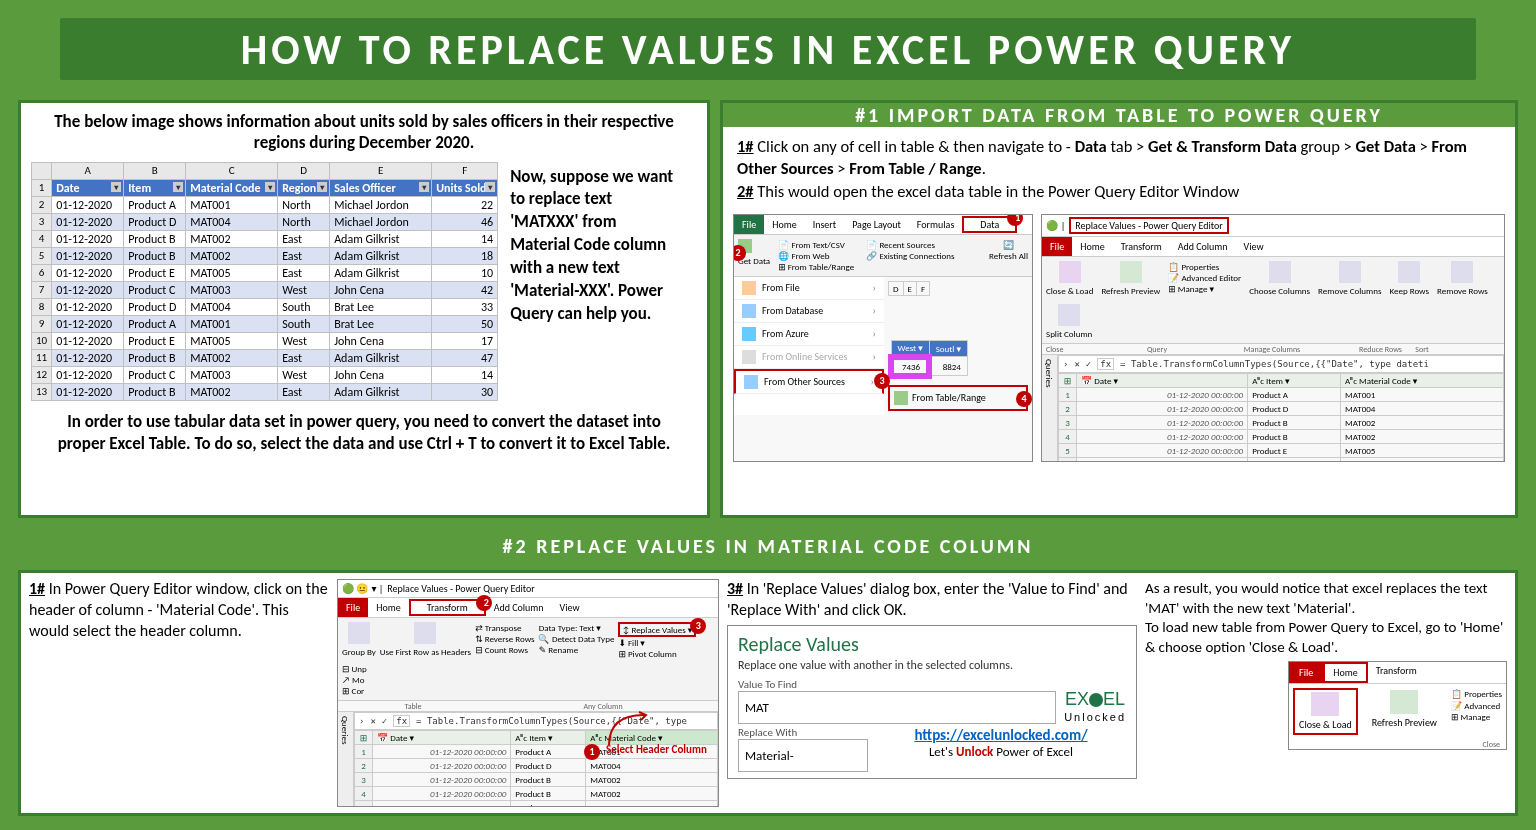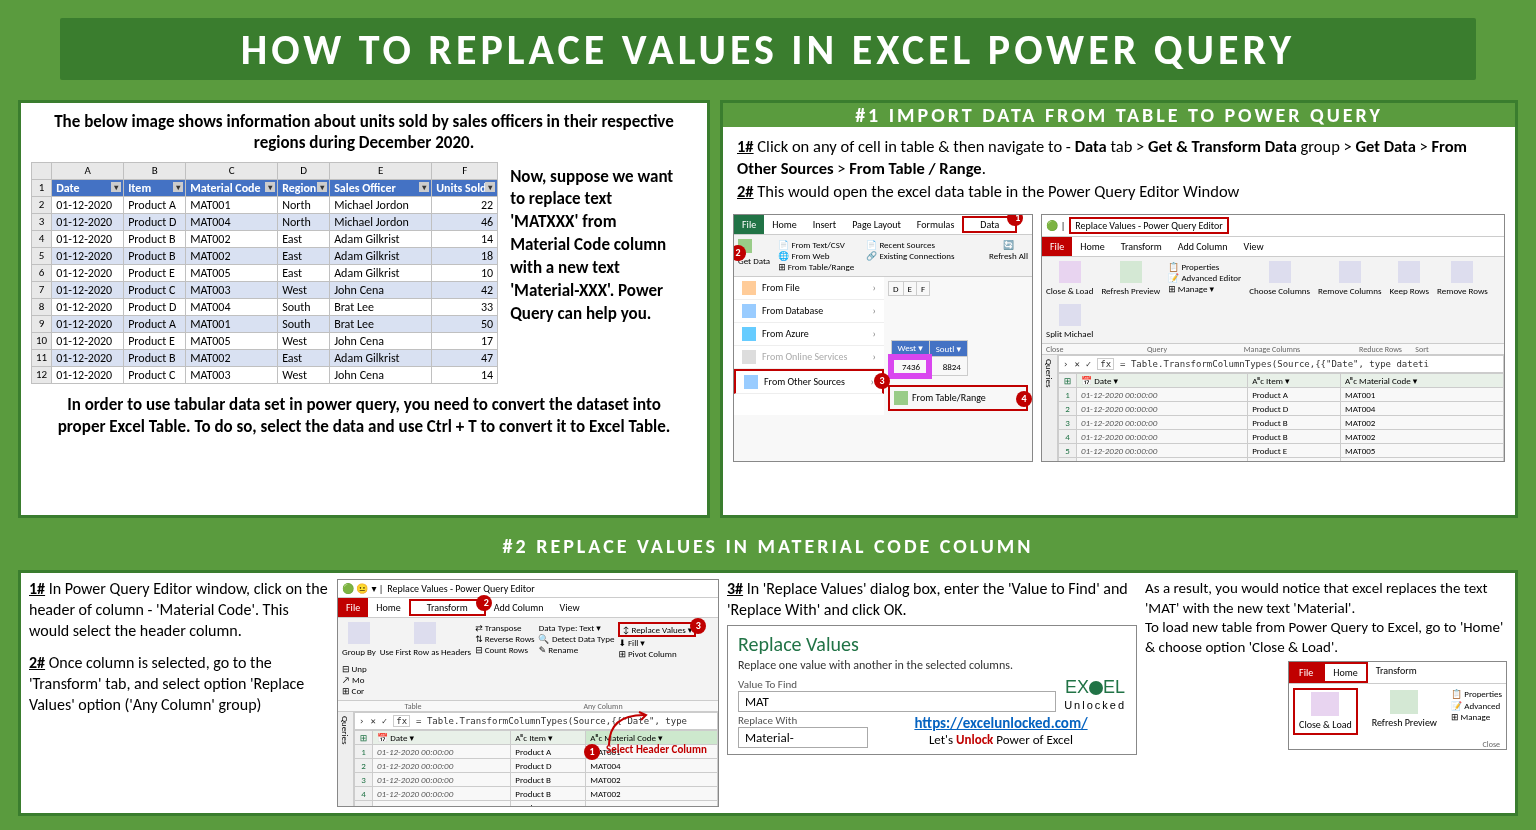--- a/index.html
+++ b/index.html
@@ -170,21 +170,21 @@
   .col-b1 { width: 300px; font-size: 16px; line-height: 1.3; }
   .col-b1 .num { font-weight:700; text-decoration: underline; }
   .col-b2 { width: 382px; border:1px solid #888; background:#f8f8f8; font-size:10px; overflow:hidden; position:relative;}
   .col-b3 { width: 410px; }
   .col-b3 .txt { font-size:16px; line-height:1.3; margin-bottom:4px;}
   .col-b3 .num { font-weight:700; text-decoration: underline; }
   .rv-dialog { border:1px solid #888; background:#fff; padding:6px 10px; font-size:13px; }
   .rv-title { color:#217346; font-size:20px; margin-bottom:2px; }
   .rv-sub { font-size:12px; margin-bottom:6px; color:#333;}
   .rv-field-lbl { font-size:11px; color:#555; }
-  .rv-field { border:1px solid #aaa; padding:2px 6px; font-size:13px; background:#fff; display:flex; align-items:center;}
+  .rv-field { border:1px solid #aaa; padding:8px 6px; font-size:13px; background:#fff; display:flex; align-items:center;}
   .rv-link { color:#0563c1; text-decoration:underline; font-weight:700; font-size:15px;}
   .rv-tag { font-size:13px; }
   .rv-tag .u { color:#c00000; font-weight:700; }
   .col-b4 { flex:1; font-size:15px; line-height:1.3; }
   .mini-ribbon { border:1px solid #888; background:#fff; display:inline-block; margin-top:4px; font-size:10px; }
   .mini-ribbon .tabs { display:flex; }
   .mini-ribbon .tabs span { padding:2px 8px; }
   .mini-ribbon .body { display:flex; padding:4px; gap:10px; border-top:1px solid #ccc;}
   .mini-ribbon .btn { border:2px solid #c00000; padding:2px 4px; text-align:center; }
   .mini-ribbon .btn2 { padding:2px 4px; text-align:center; }
@@ -192,21 +192,21 @@
   .mini-ribbon .ico2 { width:28px; height:24px; background:#d4e8d4; display:block; margin:0 auto 2px;}
   .pq-wtitle { display:flex; align-items:center; gap:4px; padding:2px 4px; background:#fff; border-bottom:1px solid #ccc; font-size:10px;}
   .pq-toolbar { background:#f3f3f3; border-bottom:1px solid #ccc; padding:4px; display:flex; gap:8px; font-size:9px; flex-wrap:wrap;}
   .pq-toolbar .grp { display:flex; flex-direction:column; align-items:center; gap:2px;}
   .pq-toolbar .i { width:22px; height:22px; background:#dde; }
   .pq-fx { background:#fff; border:1px solid #ccc; padding:2px 4px; font-size:9px; font-family:Consolas,monospace; color:#333; display:flex; gap:6px; align-items:center;}
   .pq-grid { font-size:9px; }
   .pq-grid table { border-collapse:collapse; width:100%; }
   .pq-grid th { background:#e8f0e8; border:1px solid #ccc; padding:1px 4px; text-align:left; font-weight:normal; font-size:9px;}
   .pq-grid td { border:1px solid #ccc; padding:1px 4px; font-size:9px;}
-  .pq-grid td.dt { font-style:italic; color:#555; }
+  .pq-grid td.dt { font-style:italic; color:#555;text-align:right; }
   .pq-grid .rn { background:#f0f0f0; text-align:center; width:18px; color:#217346;}
   .logo-e { font-family:Liberation Sans, sans-serif; font-size:18px; }
   .logo-e .green { color:#217346; }
 </style>
 </head>
 <body>
 
 <div class="title-bar">HOW TO REPLACE VALUES IN EXCEL POWER QUERY</div>
 
 <div class="panel-left">
@@ -325,20 +325,29 @@
             <td class="cell num">47</td>
           </tr>
           <tr>
             <td class="row-num">12</td>
             <td class="cell">01-12-2020</td>
             <td class="cell">Product C</td>
             <td class="cell">MAT003</td>
             <td class="cell">West</td>
             <td class="cell">John Cena</td>
             <td class="cell num">14</td>
+          </tr>
+          <tr>
+            <td class="row-num">13</td>
+            <td class="cell">01-12-2020</td>
+            <td class="cell">Product B</td>
+            <td class="cell">MAT002</td>
+            <td class="cell">East</td>
+            <td class="cell">Adam Gilkrist</td>
+            <td class="cell num">30</td>
           </tr>
         </tbody>
     </table>
     <div class="side-text">Now, suppose we want to replace text 'MATXXX' from Material Code column with a new text 'Material-XXX'. Power Query can help you.</div>
   </div>
   <div class="bottom-text">In order to use tabular data set in power query, you need to convert the dataset into proper Excel Table. To do so, select the data and use Ctrl + T to convert it to Excel Table.</div>
 </div>
 
 <div class="panel-right">
   <div class="green-sub">#1 IMPORT DATA FROM TABLE TO POWER QUERY</div>
@@ -474,21 +483,21 @@
         <div class="grp">
             <span class="i"></span>
             <span>Keep Rows</span>
           </div>
         <div class="grp">
             <span class="i"></span>
             <span>Remove Rows</span>
           </div>
         <div class="grp">
             <span class="i"></span>
-            <span>Split Michael</span>
+            <span>Split Column</span>
           </div>
       </div>
       <div style="display:flex;font-size:8px;color:#666;border-bottom:1px solid #ccc;padding:0 4px;">
         <span style="width:46px">Close</span>
         <span style="width:130px;text-align:center">Query</span>
         <span style="width:100px;text-align:center">Manage Columns</span>
         <span style="width:80px;text-align:right">Reduce Rows</span>
         <span style="width:40px;text-align:center">Sort</span>
       </div>
       <div style="display:flex">
@@ -555,21 +564,20 @@
       </div>
     </div>
   </div>
 </div>
 
 <div class="section-2-bar">#2 REPLACE VALUES IN MATERIAL CODE COLUMN</div>
 
 <div class="panel-bottom">
   <div class="col-b1">
     <p><span class="num">1#</span><span> In Power Query Editor window, click on the header of column - 'Material Code'. This would select the header column.</span></p>
-    <p style="margin-top:12px"><span class="num">2#</span><span> Once column is selected, go to the 'Transform' tab, and select option 'Replace Values' option ('Any Column' group)</span></p>
   </div>
   <div class="col-b2">
     <div class="pq-wtitle">
         <span>🟢 😐 ▾ | </span>
         <span>Replace Values - Power Query Editor</span>
       </div>
     <div class="ribbon-tab">
       <span class="file-tab red">File</span>
       <span>Home</span>
       <span class="red-box" style="position:relative"><span>Transform</span><span class="marker" style="position:absolute;right:-8px;top:-6px">2</span></span>

